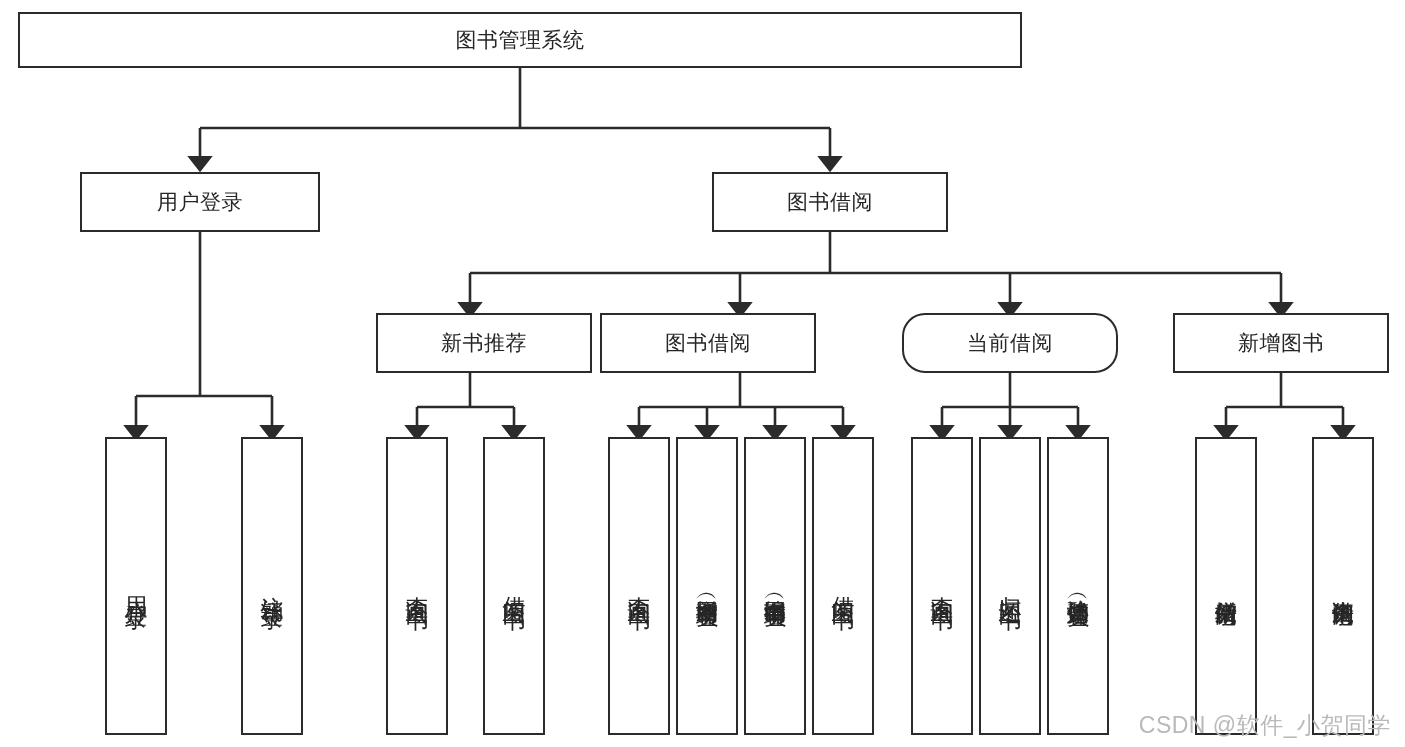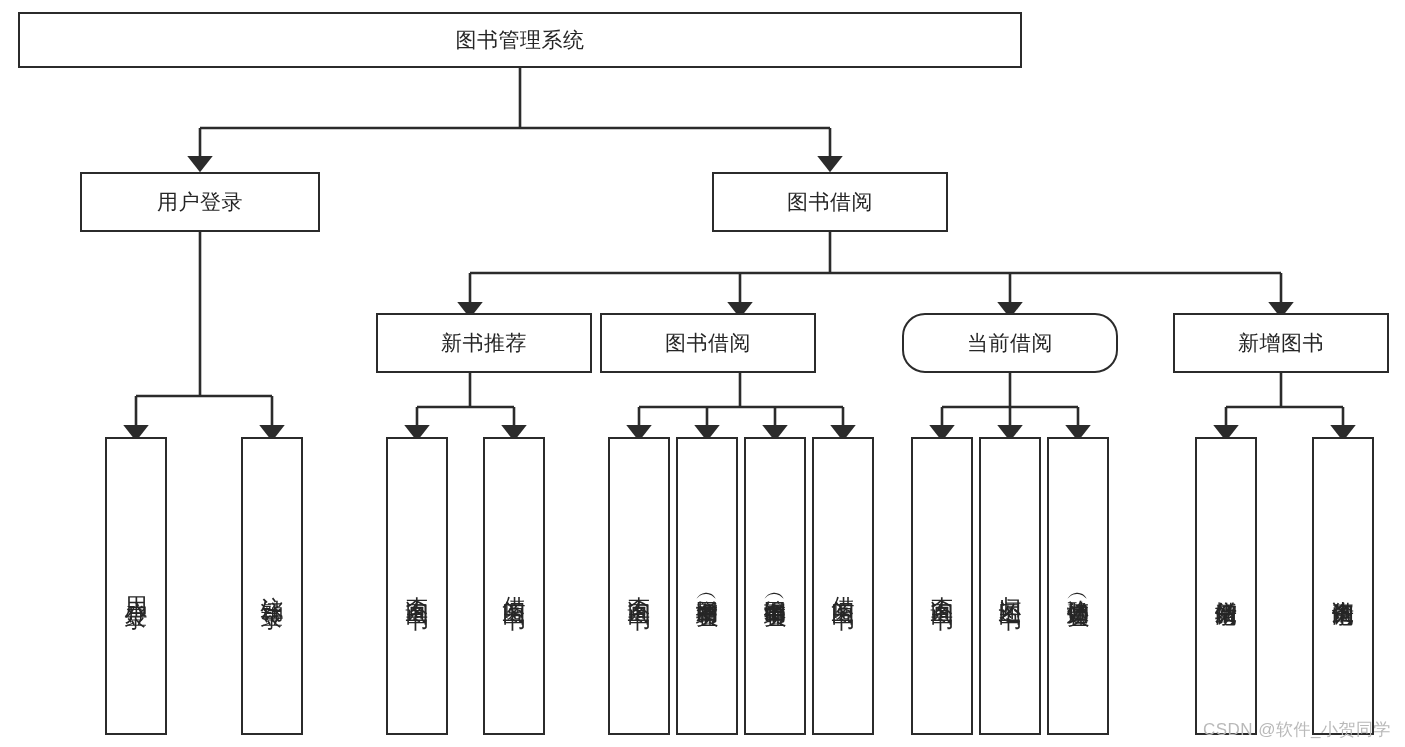--- a/index.html
+++ b/index.html
@@ -54,21 +54,21 @@
     line-height: 1;
   }
   .node.vertical.tight .label {
     letter-spacing: 1px;
     font-size: 22px;
   }
   .watermark {
     position: absolute;
     right: 14px;
     bottom: 6px;
-    font-size: 17px;
+    font-size: 23px;
     color: #b9b9b9;
     letter-spacing: 0.5px;
     user-select: none;
   }
 </style>
 </head>
 <body>
 
 <div id="diagram-root">
 

